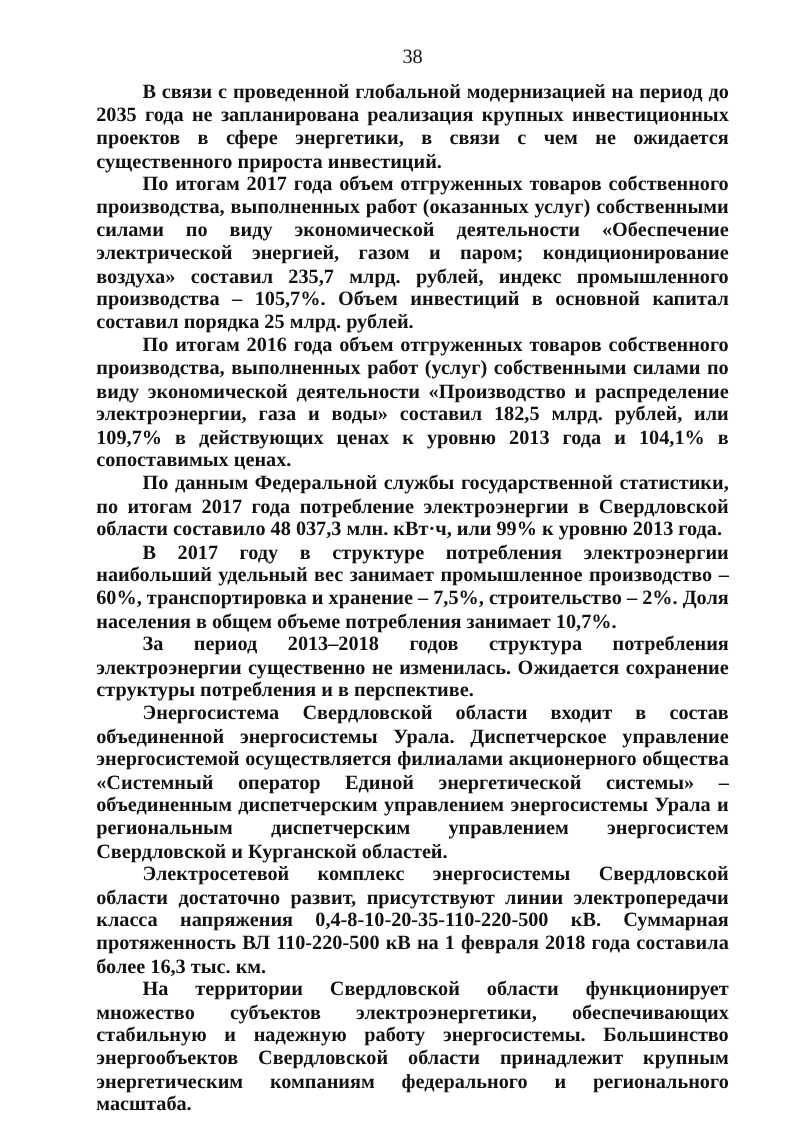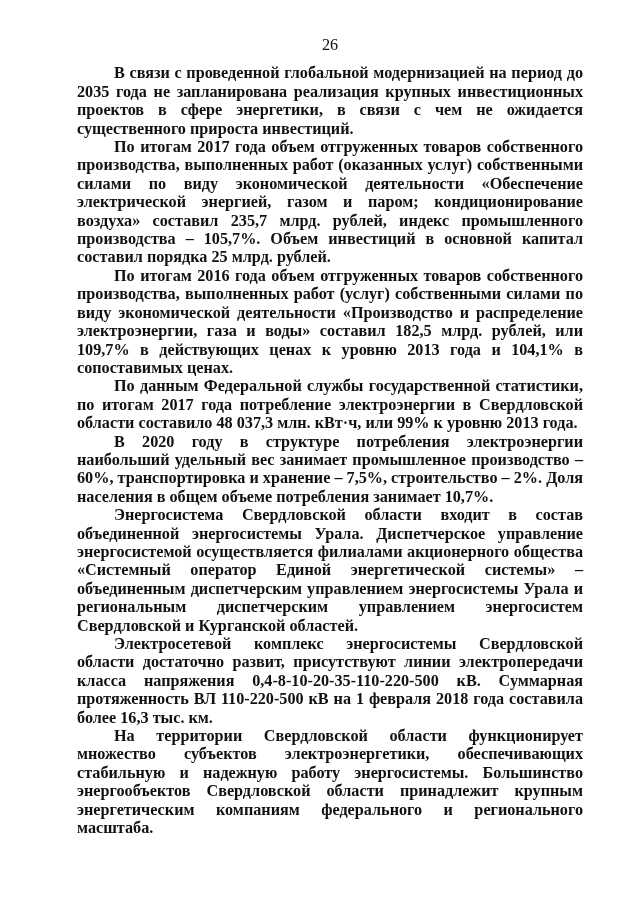--- a/index.html
+++ b/index.html
@@ -9,23 +9,24 @@
     font-family: "Liberation Serif", "DejaVu Serif", serif;
     font-size: 16.2px; line-height: 18.4px; color: #111111;
   }
   .page-number { text-align: center; margin: 0 0 10px 0; }
   .para { margin: 0; text-align: justify; text-indent: 37px; font-weight: bold; }
 </style>
 </head>
 <body>
 
 <div class="page">
-  <div class="page-number">26</div>
+  <div class="page-number">38</div>
   <p class="para">В связи с проведенной глобальной модернизацией на период до 2035 года не запланирована реализация крупных инвестиционных проектов в сфере энергетики, в связи с чем не ожидается существенного прироста инвестиций.</p>
   <p class="para">По итогам 2017 года объем отгруженных товаров собственного производства, выполненных работ (оказанных услуг) собственными силами по виду экономической деятельности «Обеспечение электрической энергией, газом и паром; кондиционирование воздуха» составил 235,7 млрд. рублей, индекс промышленного производства – 105,7%. Объем инвестиций в основной капитал составил порядка 25 млрд. рублей.</p>
   <p class="para">По итогам 2016 года объем отгруженных товаров собственного производства, выполненных работ (услуг) собственными силами по виду экономической деятельности «Производство и распределение электроэнергии, газа и воды» составил 182,5 млрд. рублей, или 109,7% в действующих ценах к уровню 2013 года и 104,1% в сопоставимых ценах.</p>
   <p class="para">По данным Федеральной службы государственной статистики, по итогам 2017 года потребление электроэнергии в Свердловской области составило 48 037,3 млн. кВт·ч, или 99% к уровню 2013 года.</p>
-  <p class="para">В 2020 году в структуре потребления электроэнергии наибольший удельный вес занимает промышленное производство – 60%, транспортировка и хранение – 7,5%, строительство – 2%. Доля населения в общем объеме потребления занимает 10,7%.</p>
+  <p class="para">В 2017 году в структуре потребления электроэнергии наибольший удельный вес занимает промышленное производство – 60%, транспортировка и хранение – 7,5%, строительство – 2%. Доля населения в общем объеме потребления занимает 10,7%.</p>
+  <p class="para">За период 2013–2018 годов структура потребления электроэнергии существенно не изменилась. Ожидается сохранение структуры потребления и в перспективе.</p>
   <p class="para">Энергосистема Свердловской области входит в состав объединенной энергосистемы Урала. Диспетчерское управление энергосистемой осуществляется филиалами акционерного общества «Системный оператор Единой энергетической системы» – объединенным диспетчерским управлением энергосистемы Урала и региональным диспетчерским управлением энергосистем Свердловской и Курганской областей.</p>
   <p class="para">Электросетевой комплекс энергосистемы Свердловской области достаточно развит, присутствуют линии электропередачи класса напряжения 0,4-8-10-20-35-110-220-500 кВ. Суммарная протяженность ВЛ 110-220-500 кВ на 1 февраля 2018 года составила более 16,3 тыс. км.</p>
   <p class="para">На территории Свердловской области функционирует множество субъектов электроэнергетики, обеспечивающих стабильную и надежную работу энергосистемы. Большинство энергообъектов Свердловской области принадлежит крупным энергетическим компаниям федерального и регионального масштаба.</p>
 
 </div>
 
 </body></html>

